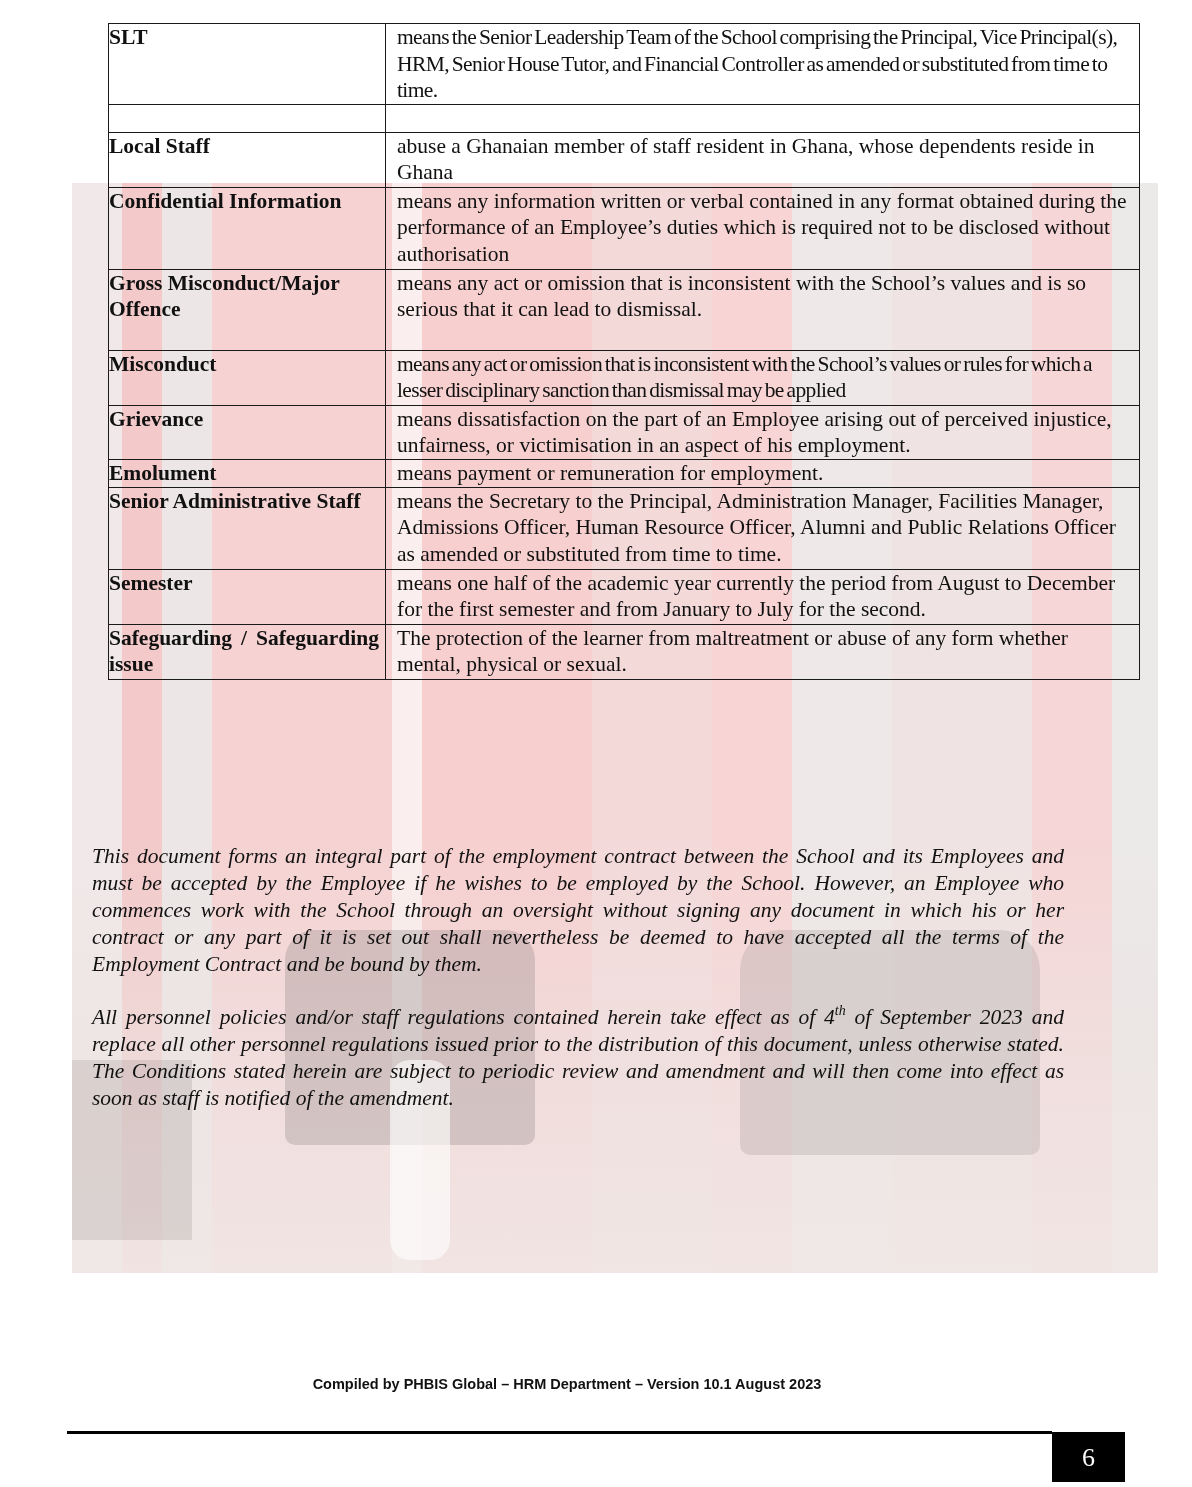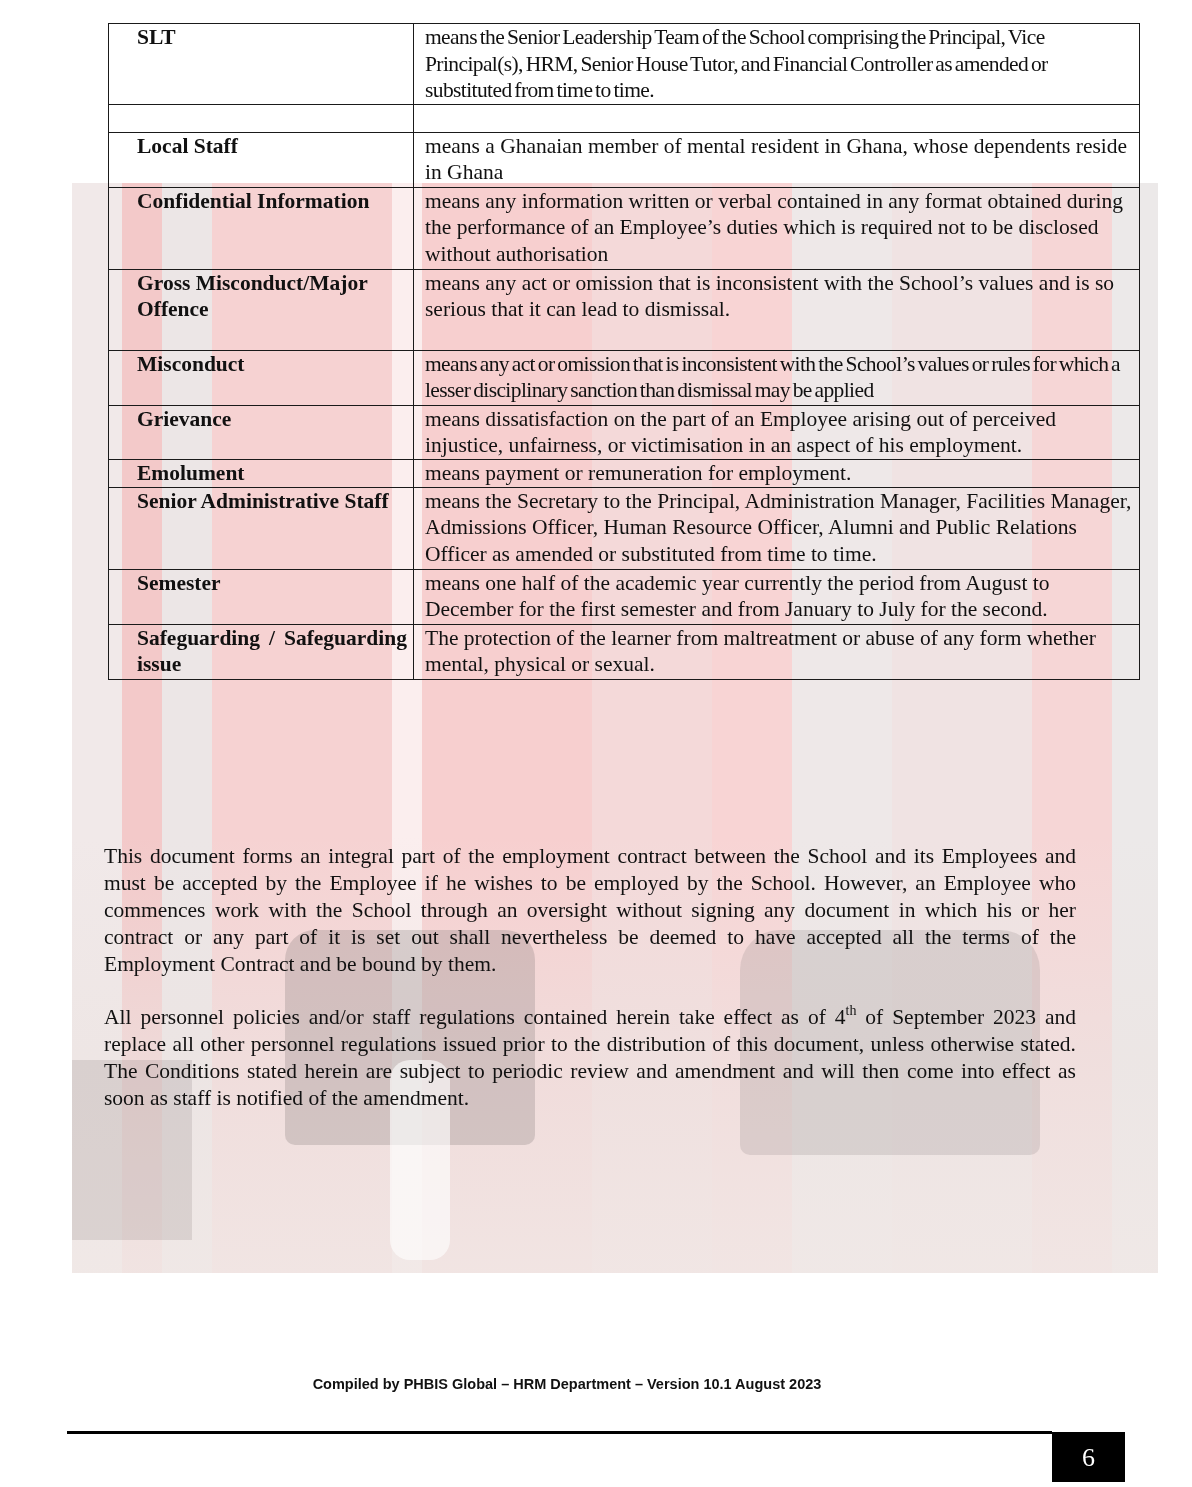--- a/index.html
+++ b/index.html
@@ -33,31 +33,31 @@
   .wm-person { position: absolute; left: 390px; top: 1060px; width: 60px; height: 200px; background: rgba(255,255,255,0.6); border-radius: 20px; }
 
   .content { position: relative; z-index: 2; }
 
   table.defs {
     position: absolute; left: 108px; top: 23px; width: 1032px;
     border-collapse: collapse; table-layout: fixed;
     font-size: 21.5px; line-height: 26.5px;
   }
   table.defs td {
-    border: 1.5px solid #1a1a1a; vertical-align: top; padding: 0 6px 0 28px;
+    border: 1.5px solid #1a1a1a; vertical-align: top; padding: 0 6px 0 0;
   }
   table.defs td.term { width: 270px; font-weight: bold; }
   table.defs td.def { padding-left: 11px; }
   table.defs td.term.justify { text-align: justify; text-align-last: left; }
   tr.faded td { color: rgba(255,255,255,0.85); }
   .cond { letter-spacing: -0.6px; word-spacing: -2px; }
 
   .para {
-    position: absolute; left: 104px; width: 972px;
-    font-size: 21.5px; line-height: 27px; text-align: justify;
+    position: absolute; left: 92px; width: 972px;
+    font-size: 21.5px; line-height: 27px; text-align: justify; font-style: italic;
   }
   .para sup { font-size: 14px; line-height: 0; vertical-align: 9px; }
   #p1 { top: 843px; }
   #p2 { top: 1004px; }
 
   .footer-rule { position: absolute; left: 67px; top: 1431px; width: 985px; height: 3px; background: #000; z-index: 2; }
   .footer-text {
     position: absolute; left: 67px; top: 1376px; width: 1000px; text-align: center;
     font-family: "Liberation Sans", sans-serif; font-weight: bold; font-size: 14.5px; color: #111; z-index: 2;
   }
@@ -82,21 +82,21 @@
       <tr style="height:81px">
         <td class="term">SLT</td>
         <td class="def cond">means the Senior Leadership Team of the School comprising the Principal, Vice Principal(s), HRM, Senior House Tutor, and Financial Controller as amended or substituted from time to time.</td>
       </tr>
       <tr class="faded" style="height:27px">
         <td class="term" style="font-weight:normal">SOS-KDI</td>
         <td class="def">means SOS-Kinderdorf International</td>
       </tr>
       <tr style="height:55px">
         <td class="term">Local Staff</td>
-        <td class="def">means a Ghanaian member of mental resident in Ghana, whose dependents reside in Ghana</td>
+        <td class="def">abuse a Ghanaian member of staff resident in Ghana, whose dependents reside in Ghana</td>
       </tr>
       <tr style="height:82px">
         <td class="term">Confidential Information</td>
         <td class="def">means any information written or verbal contained in any format obtained during the performance of an Employee’s duties which is required not to be disclosed without authorisation</td>
       </tr>
       <tr style="height:81px">
         <td class="term">Gross Misconduct/Major Offence</td>
         <td class="def">means any act or omission that is inconsistent with the School’s values and is so serious that it can lead to dismissal.</td>
       </tr>
       <tr style="height:55px">

